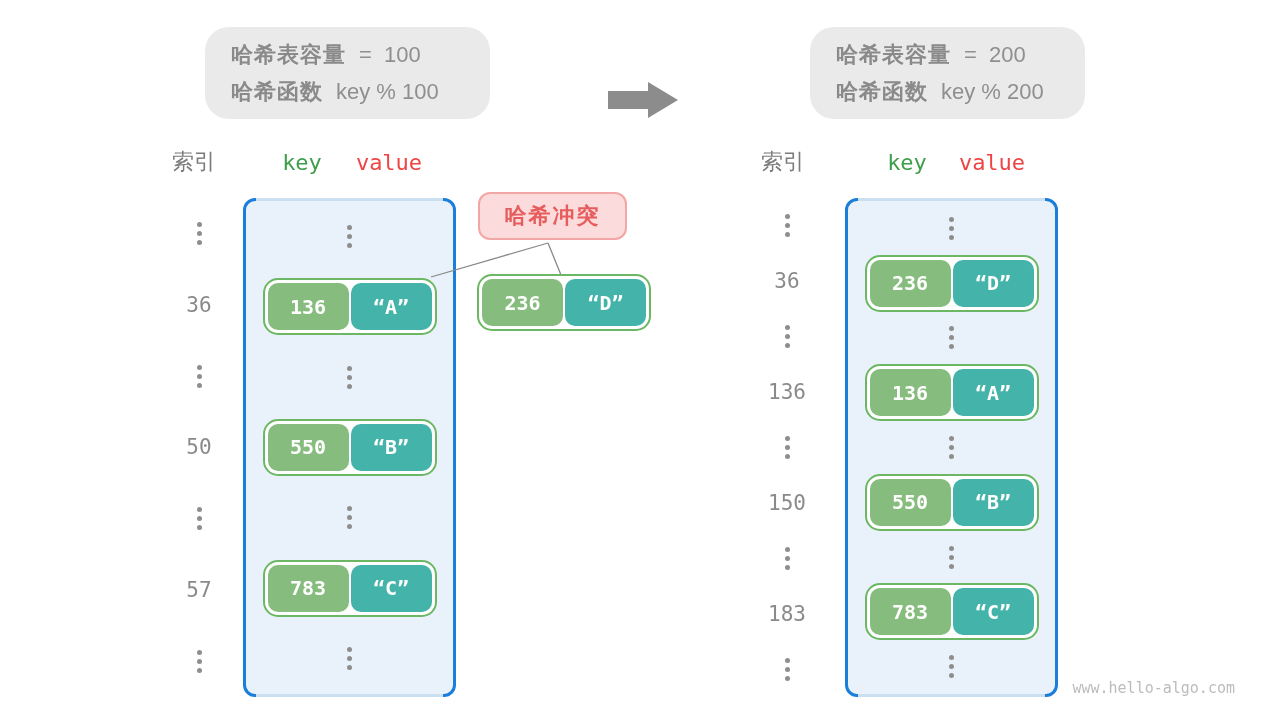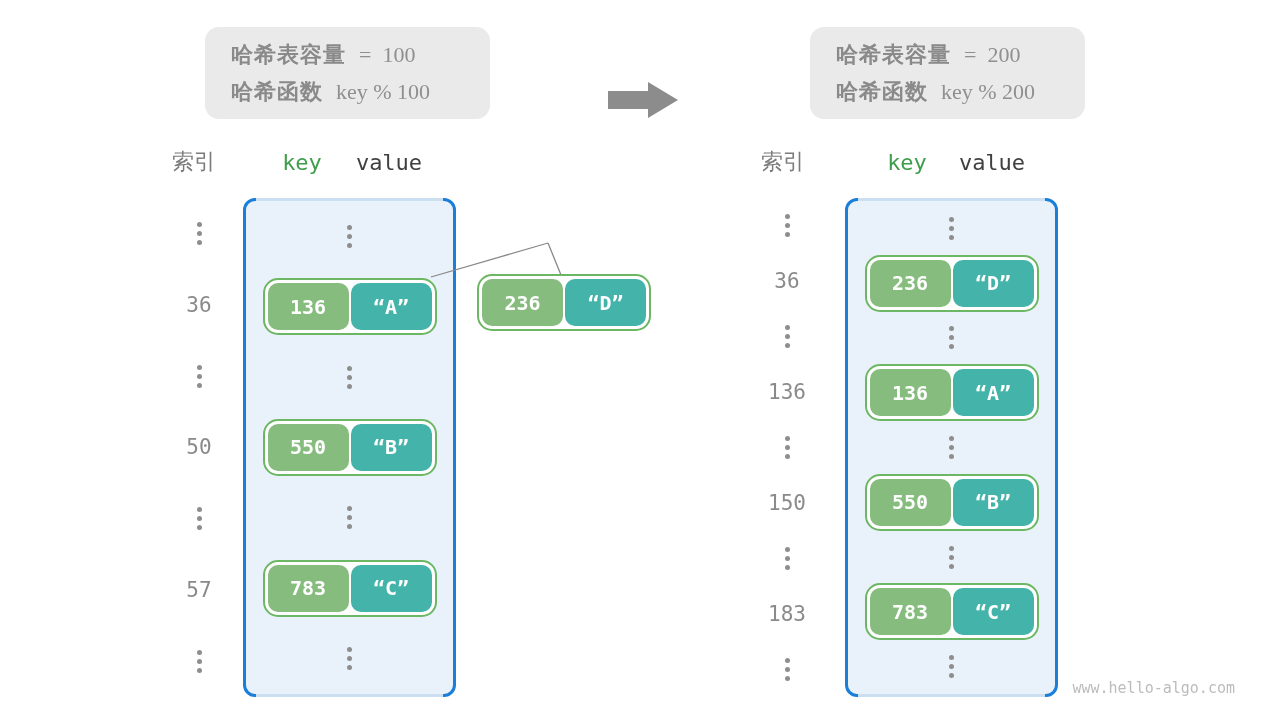--- a/index.html
+++ b/index.html
@@ -1,35 +1,35 @@
 <!DOCTYPE html>
 <html><head>
 <meta charset="utf-8">
 <style>
   html,body{margin:0;padding:0;background:#fff;}
   .canvas{position:relative;width:1280px;height:720px;background:#ffffff;
           font-family:"Liberation Sans",sans-serif;overflow:hidden;}
 
   
-  .info-box{position:absolute;background:#eaeaea;border-radius:14px;box-sizing:border-box;
+  .info-box{position:absolute;background:#eaeaea;border-radius:24px;box-sizing:border-box;
             display:flex;flex-direction:column;justify-content:center;gap:15px;padding-left:26px;}
   .info-row{display:flex;align-items:center;gap:13px;font-size:22px;line-height:1;}
   .info-label{font-weight:bold;color:#8a8a8a;letter-spacing:1px;}
-  .info-value{font-family:Liberation Serif, serif;color:#8f8f8f;white-space:pre;}
+  .info-value{font-family:Liberation Sans, sans-serif;color:#8f8f8f;white-space:pre;}
 
   
   .title{position:absolute;left:640px;top:46px;transform:translate(-50%,-50%);
          font-size:23px;font-weight:bold;color:#3a3a3a;letter-spacing:1px;word-spacing:10px;white-space:nowrap;}
   .arrow-icon{position:absolute;left:608px;top:82px;}
 
   
   .hdr{position:absolute;transform:translate(-50%,-50%);font-size:22px;white-space:nowrap;}
   .hdr-index{color:#7b7b7b;}
   .hdr-key{font-family:"DejaVu Sans Mono",monospace;color:#3f9e4b;}
-  .hdr-value{font-family:"DejaVu Sans Mono",monospace;color:#404040;}
+  .hdr-value{font-family:"DejaVu Sans Mono",monospace;color:#ef4444;}
 
   
   .bucket{position:absolute;box-sizing:border-box;background:#e9f2fb;border:3px solid #1b7ed9;
           border-radius:12px;display:flex;flex-direction:column;z-index:1;}
   .bucket::before,.bucket::after{content:"";position:absolute;left:10px;right:10px;height:3px;
           background:#cadff2;z-index:2;}
   .bucket::before{top:-3px;}
   .bucket::after{bottom:-3px;}
   .index-col{position:absolute;display:flex;flex-direction:column;}
   .slot{flex:1 1 0;min-height:0;display:flex;align-items:center;justify-content:center;}
@@ -292,20 +292,21 @@
       </div>
       <div class="slot">
         <div class="dots">
           <i></i>
           <i></i>
           <i></i>
         </div>
       </div>
     </div>
 
+  <div class="collision-label">哈希冲突</div>
   <div class="collision-pair" id="collision-pair">
       <div class="pair">
         <div class="cell key-cell">236</div>
         <div class="cell value-cell">“D”</div>
       </div>
     </div>
 
   <div class="watermark">www.hello-algo.com</div>
 </div>
 

